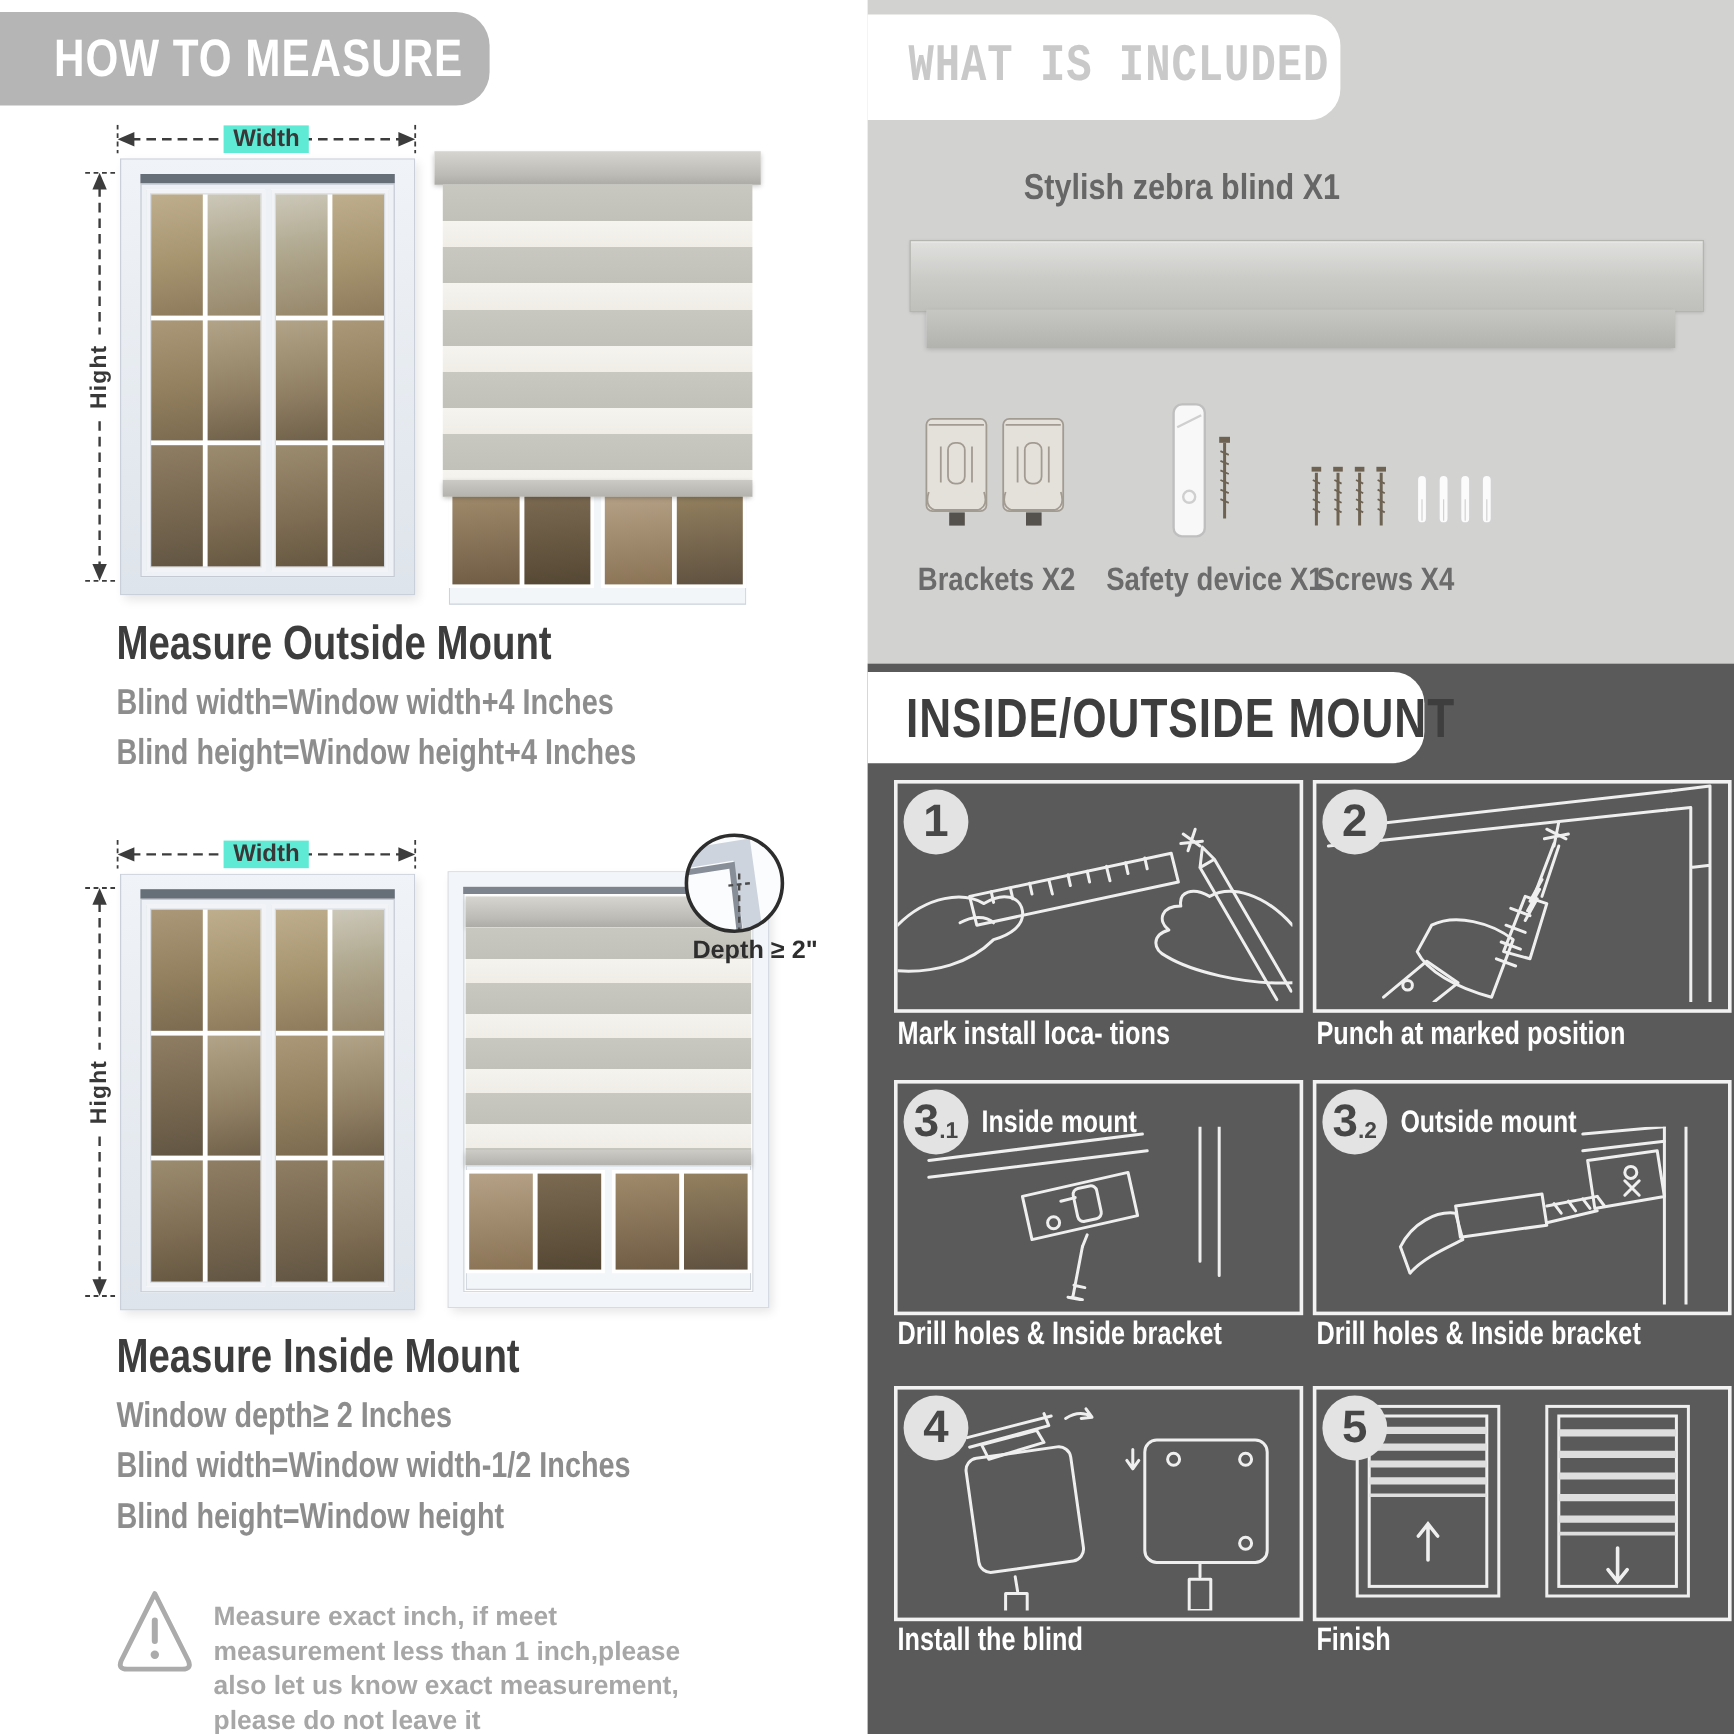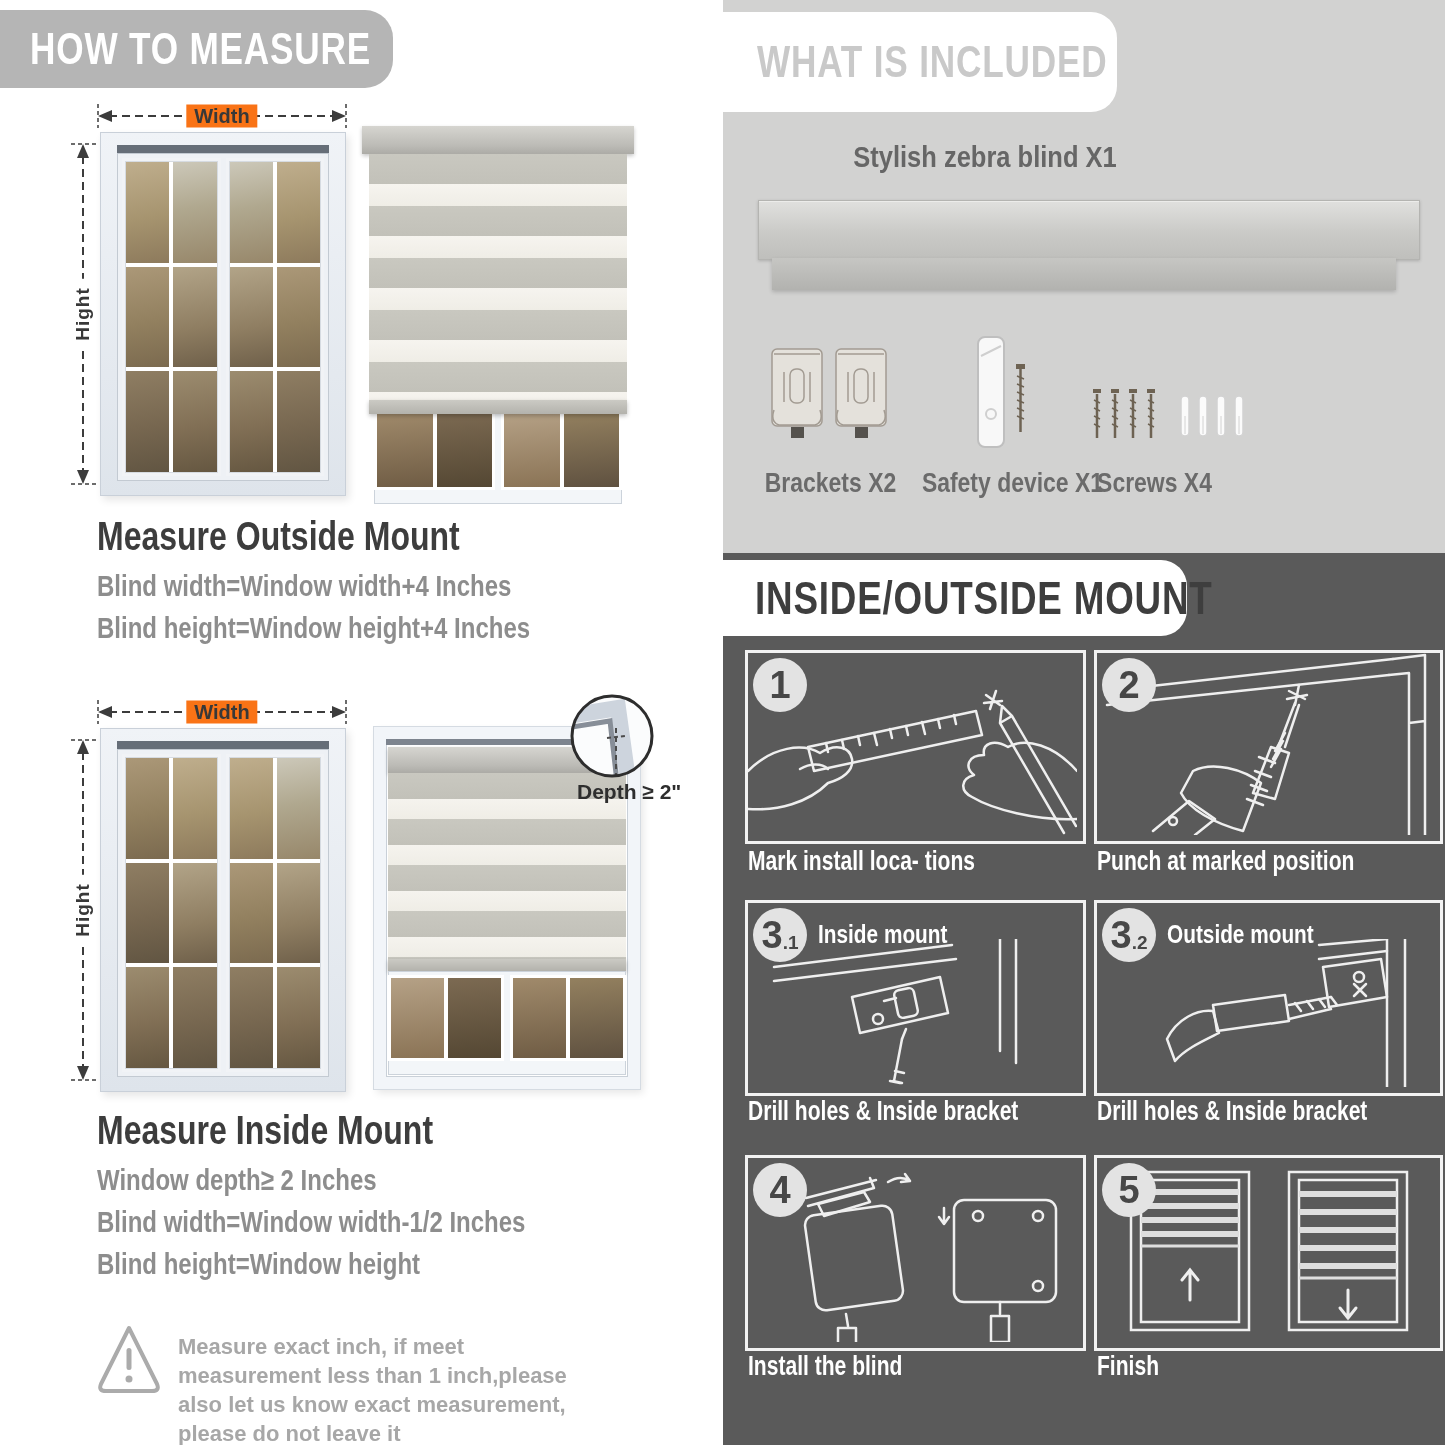--- a/index.html
+++ b/index.html
@@ -49,21 +49,21 @@
   .usash{flex:1;background:#fff;margin:4px 0 14px 0;padding:3px;display:grid;
          grid-template-columns:1fr 1fr;gap:4px;}
   .ua{background:linear-gradient(175deg,#a08a6b,#6f5c44);}
   .ub{background:linear-gradient(175deg,#7c6a52,#544733);}
   .uc{background:linear-gradient(175deg,#b5a186,#8a7355);}
   .ud{background:linear-gradient(175deg,#93805f,#5f5140);}
   .blind-in-frame{border:12px solid #f2f5f9;box-shadow:inset 0 0 0 1px #c9d0d8,0 0 0 1px #d5dbe2,3px 4px 8px rgba(0,0,0,.10);background:#fff;}
 
   
   .dim-label{position:absolute;left:50%;top:50%;transform:translate(-50%,-50%);
-             background:#f97316;padding:0 8px;font-size:20px;font-weight:bold;color:#383838;white-space:nowrap;}
+             background:#5eead4;padding:0 8px;font-size:20px;font-weight:bold;color:#383838;white-space:nowrap;}
   .dim-label-v{position:absolute;left:50%;top:50%;transform:translate(-50%,-50%) rotate(-90deg);
              background:#fff;padding:0 8px;font-size:19px;font-weight:bold;color:#383838;white-space:nowrap;letter-spacing:1px;}
   .depth-label{font-size:21px;font-weight:bold;color:#2e2e2e;white-space:nowrap;}
 
   
   .panel-light{background:#d2d2d1;}
   .panel-dark{background:#5a5a5a;}
   .product-label{font-size:30px;font-weight:bold;color:#666;text-align:center;
                  transform:scaleX(.85);white-space:nowrap;}
   .item-label{font-size:27px;font-weight:bold;color:#6b6b6b;text-align:center;
@@ -83,21 +83,21 @@
               transform-origin:left;white-space:nowrap;}
   .step-cap{font-size:27px;font-weight:bold;color:#fff;transform:scaleX(.78);
             transform-origin:left;white-space:nowrap;}
   svg{display:block;}
 </style>
 </head>
 <body>
 
 <div class="scene">
 
-  <div class="abs bar bar-gray" style="left:0;top:10px;width:363px;height:78px;padding-left:30px;">
+  <div class="abs bar bar-gray" style="left:0;top:10px;width:363px;height:78px;padding-left:45px;">
     <span class="bar-text" style="font-size:44px;color:#ffffff;">HOW TO MEASURE</span>
   </div>
 
   <div class="abs fig-window" style="left:100px;top:132px;">
     <div class="win-roller"></div>
     <div class="sashes">
       <div class="sash">
           <div class="pane pa"></div>
           <div class="pane pb"></div>
           <div class="pane pc"></div>
@@ -243,21 +243,21 @@
 
   <svg class="abs" style="left:96px;top:1322px;" width="66" height="72" viewBox="0 0 66 72">
     <path d="M33,6 L61,62 Q64,69 56,69 L10,69 Q2,69 5,62 Z" fill="none" stroke="#ababab" stroke-width="4" stroke-linejoin="round"></path>
     <rect x="30.5" y="26" width="5" height="22" rx="2.5" fill="#ababab"></rect>
     <circle cx="33" cy="57" r="3.5" fill="#ababab"></circle>
   </svg>
   <div class="abs warn-text" style="left:178px;top:1320px;width:420px;">Measure exact inch, if meet measurement less than 1 inch,please also let us know exact measurement, please do not leave it</div>
 
   <div class="abs panel-light" style="left:723px;top:0;width:722px;height:553px;"></div>
 
-  <div class="abs bar bar-white" style="left:723px;top:12px;width:360px;height:100px;padding-left:34px;z-index:2;">
+  <div class="abs bar bar-white" style="left:723px;top:12px;width:360px;height:88px;padding-left:34px;z-index:2;font-family:Liberation Mono, monospace;">
     <span class="bar-text" style="font-size:44px;color:#c9c9c9;">WHAT IS INCLUDED</span>
   </div>
 
   <div class="abs product-label" style="left:760px;top:140px;width:450px;">Stylish zebra blind X1</div>
 
   <div class="abs bar-top-piece" style="left:758px;top:200px;width:660px;height:58px;"></div>
   <div class="abs bar-bot-piece" style="left:772px;top:258px;width:624px;height:32px;"></div>
 
   <svg class="abs" style="left:770px;top:342px;" width="120" height="102" viewBox="0 0 120 102">
     <g fill="#e4e1db" stroke="#a29b92" stroke-width="1.5">

